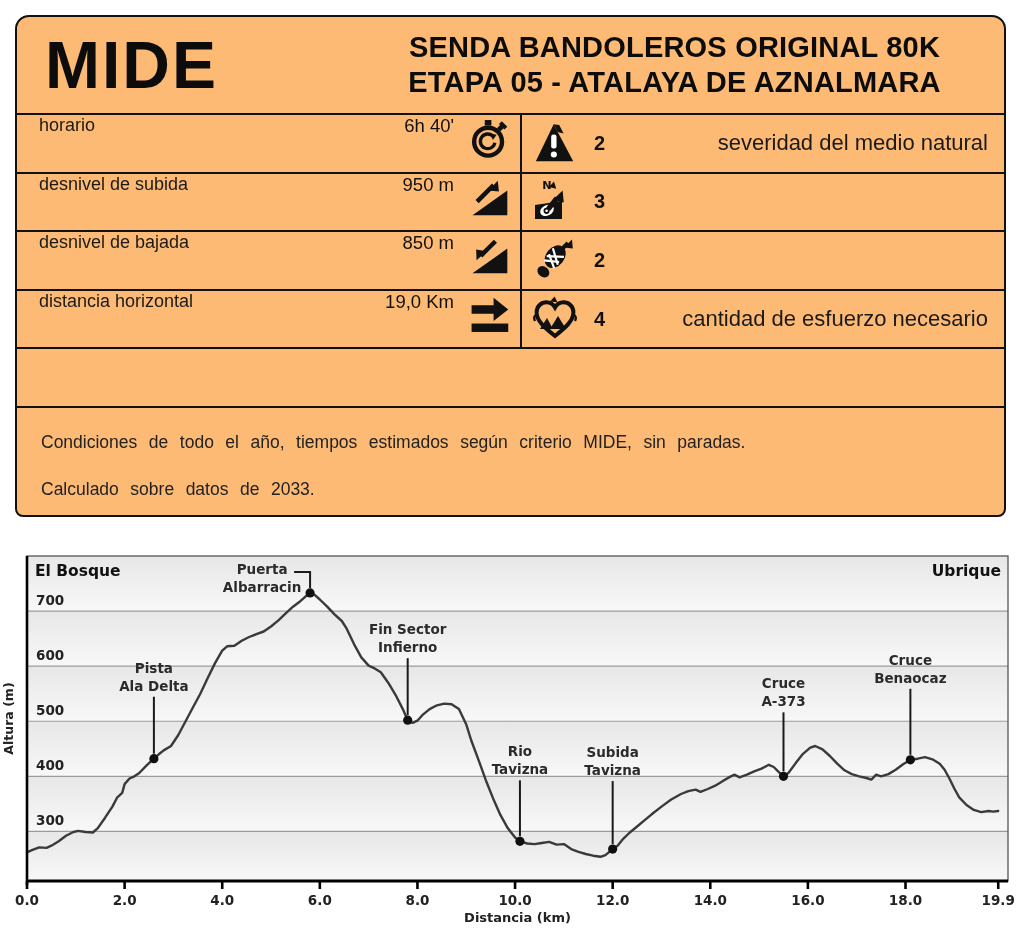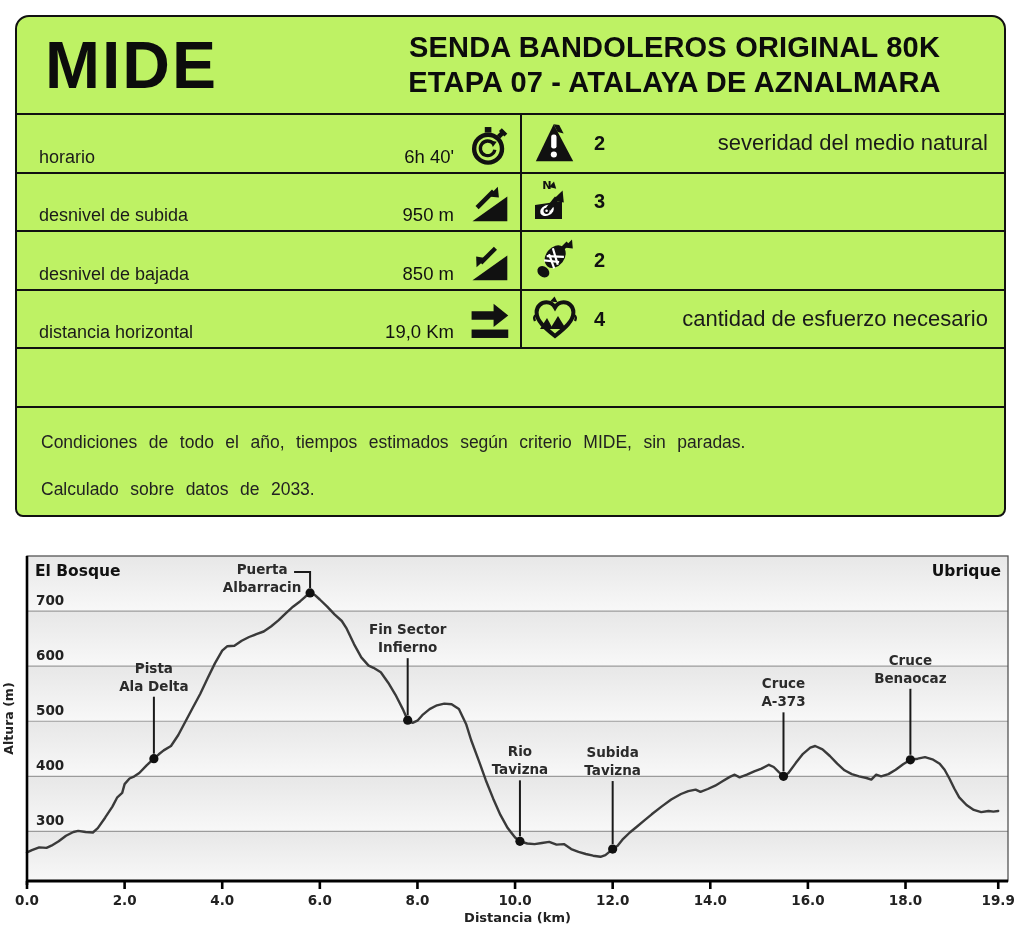--- a/index.html
+++ b/index.html
@@ -2,39 +2,39 @@
 <html><head>
 <meta charset="utf-8">
 <style>
   html,body{margin:0;padding:0;background:#ffffff;}
   body{width:1024px;height:932px;position:relative;font-family:"Liberation Sans",sans-serif;color:#111;}
 
   
   .mide-card{
     position:absolute;left:15px;top:15px;width:991px;height:502px;
     border:2.5px solid #111;border-radius:14px 14px 8px 8px;
-    box-sizing:border-box;background:#bef264;overflow:hidden;
+    box-sizing:border-box;background:#fdba74;overflow:hidden;
   }
   .card-header{
     height:98px;border-bottom:2.5px solid #111;display:flex;align-items:center;box-sizing:border-box;
   }
   .logo{
     width:350px;padding-left:28px;box-sizing:border-box;
     font-size:66px;font-weight:bold;letter-spacing:2px;color:#0c0c0c;line-height:1;
   }
   .title{
     flex:1;text-align:center;font-weight:bold;font-size:29px;line-height:1.2;color:#0c0c0c;
     padding-right:22px;letter-spacing:0.2px;
   }
   .mide-row{
     height:58.6px;border-bottom:2.5px solid #111;display:flex;box-sizing:border-box;
   }
   .cell-left{
     width:505px;border-right:2.5px solid #111;box-sizing:border-box;
-    display:flex;align-items:flex-end;padding:0 8px 4px 22px;
+    display:flex;align-items:flex-start;padding:0 8px 4px 22px;
   }
   .cell-right{flex:1;display:flex;align-items:center;padding:0 16px 0 8px;}
   .row-label{font-size:18px;color:#1a1a1a;}
   .row-value{margin-left:auto;font-weight:normal;font-size:18.5px;padding-right:12px;white-space:nowrap;}
   .row-icon{width:46px;height:46px;flex:0 0 46px;display:flex;align-items:center;justify-content:center;}
   .rating-icon{width:50px;height:48px;flex:0 0 50px;display:flex;align-items:center;justify-content:center;}
   .rating-num{font-weight:bold;font-size:20px;margin-left:14px;width:26px;}
   .row-desc{margin-left:auto;font-size:22px;color:#1a1a1a;text-align:right;}
   .notes{padding:24px 38px 0 24px;font-size:17.5px;color:#222;}
   .notes p{margin:0 0 26px 0;word-spacing:0.38em;}
@@ -45,21 +45,21 @@
 </style>
 </head>
 <body>
 
 <div class="mide-card">
 
   <div class="card-header">
     <div class="logo">MIDE</div>
     <div class="title">
       <div>SENDA BANDOLEROS ORIGINAL 80K</div>
-      <div>ETAPA 07 - ATALAYA DE AZNALMARA</div>
+      <div>ETAPA 05 - ATALAYA DE AZNALMARA</div>
     </div>
   </div>
 
   <div class="mide-row">
     <div class="cell-left">
       <span class="row-label">horario</span>
       <span class="row-value">6h 40'</span>
       <span class="row-icon">
         <svg width="44" height="44" viewBox="0 0 24 24">
           <circle cx="11.5" cy="14" r="7.6" fill="none" stroke="#111" stroke-width="2.4"></circle>

